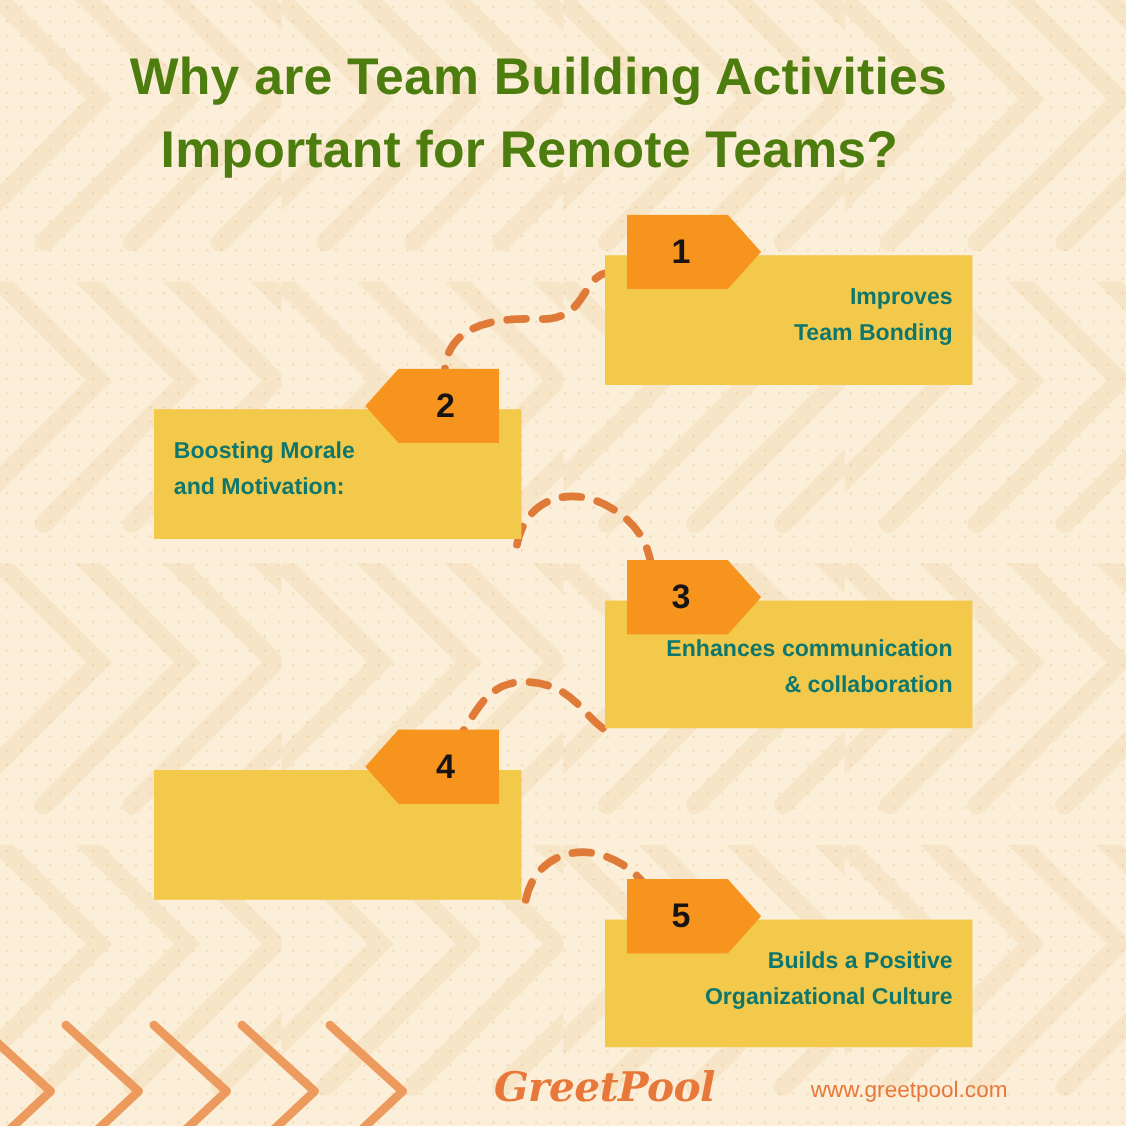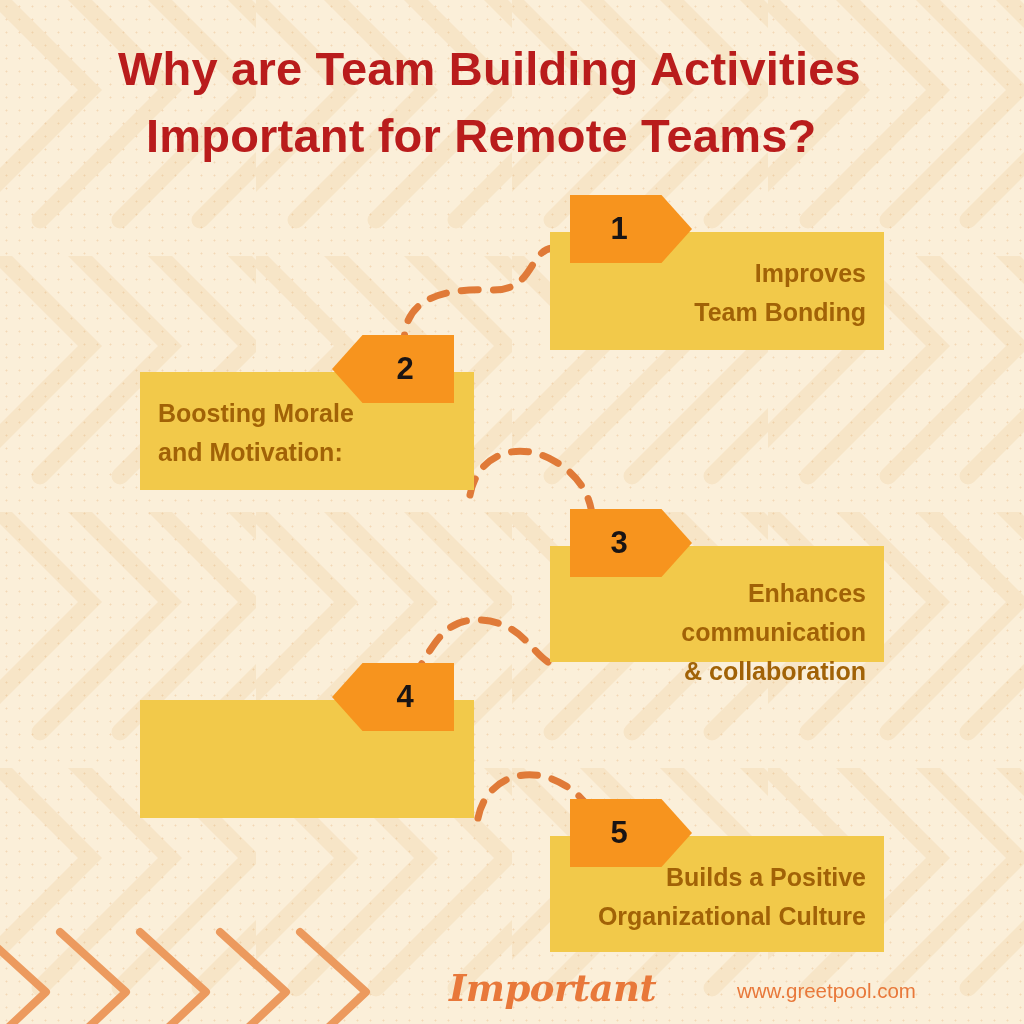--- a/index.html
+++ b/index.html
@@ -20,21 +20,21 @@
     background-image: radial-gradient(circle, rgba(224,166,104,.30) 0.9px, transparent 1.1px);
     background-size: 13px 13px;
   }
 
   #stage { position:absolute; inset:0; z-index:3; }
 
   
   .title {
     position:absolute;
     left:118px; top:36px; width:840px;
-    color:#b91c1c;
+    color:#4d7c0f;
     font-size:47px;
     font-weight:bold;
     line-height:1.42;
     letter-spacing:.2px;
   }
   .title .l2 { display:block;margin-left:28px; }
 
   
   #connectors { position:absolute; inset:0; z-index:4; pointer-events:none; }
 
@@ -58,22 +58,22 @@
   .tab-right {
     clip-path: polygon(0 0, 75% 0, 100% 50%, 75% 100%, 0 100%);
     padding-right:24px;
   }
   .tab-left {
     clip-path: polygon(25% 0, 100% 0, 100% 100%, 25% 100%, 0 50%);
     padding-left:24px;
   }
   .card-text {
     position:absolute;
-    color:#a16207;
-    font-size:25px;
+    color:#0f766e;
+    font-size:21px;
     font-weight:bold;
     line-height:1.55;
     z-index:7;
     white-space:pre-line;
   }
   .text-right { right:18px; text-align:right; }
   .text-left  { left:18px;  text-align:left;  }
 
   
   #footer-chevrons { position:absolute; left:0; bottom:0; z-index:2; pointer-events:none; }
@@ -178,16 +178,16 @@
 
   <div class="card" style="left:550px; top:836px; width:334px; height:116px;">
     <div class="card-body"></div>
     <div class="card-tab tab-right" style="left:20px; top:-37px;">
       <span>5</span>
     </div>
     <div class="card-text text-right" style="top:22px; width:300px;">Builds a Positive
 Organizational Culture</div>
   </div>
 
-  <div class="brand">Important</div>
+  <div class="brand">GreetPool</div>
   <div class="site-url">www.greetpool.com</div>
 
 </div>
 
 </body></html>

